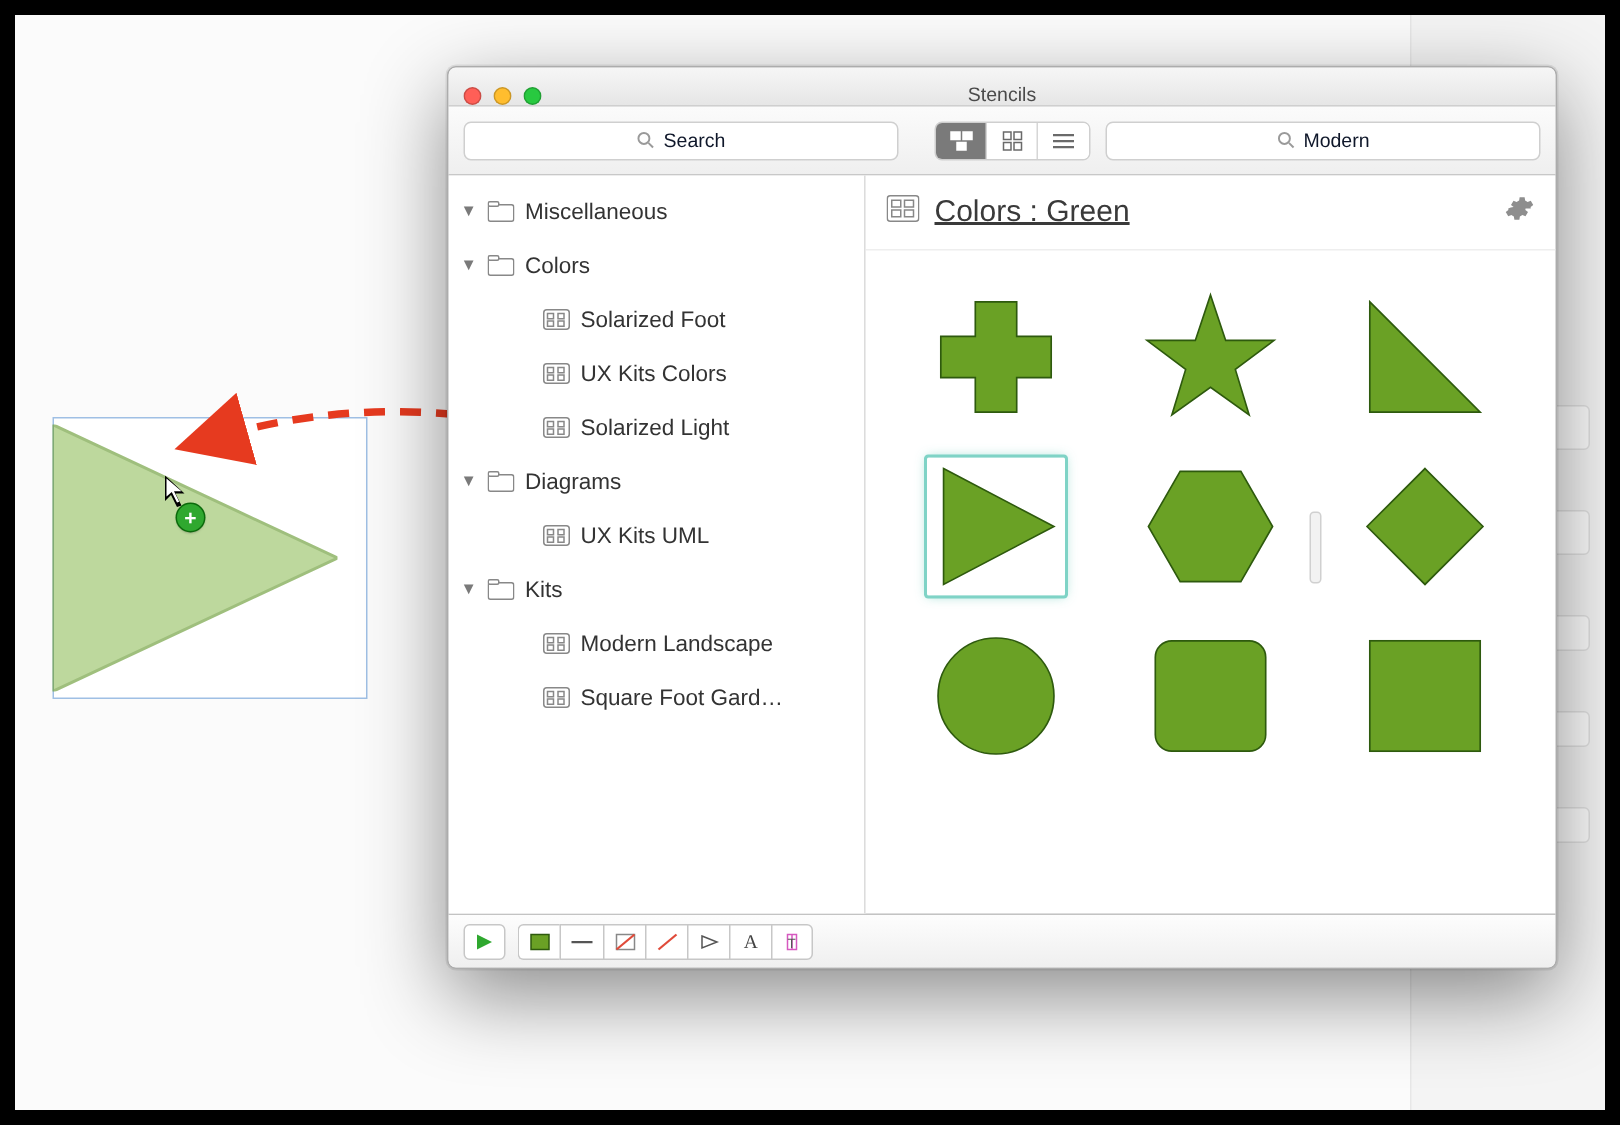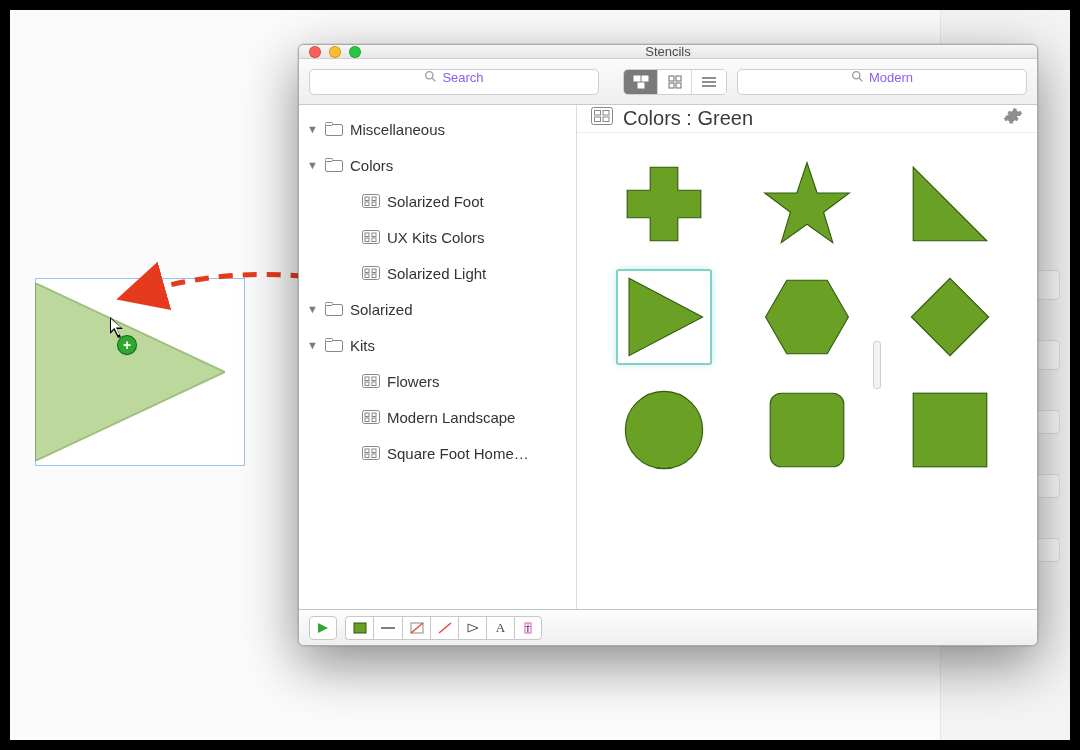--- a/index.html
+++ b/index.html
@@ -39,44 +39,44 @@
     left: 298px; top: 44px;
     width: 740px; height: 602px;
     background: #efefef;
     border: 1px solid #acacac;
     border-radius: 6px;
     box-shadow: 0 18px 55px rgba(0,0,0,0.45), 0 0 0 1px rgba(0,0,0,0.08);
     display: flex; flex-direction: column;
     overflow: hidden;
   }
   .titlebar {
-    height: 14px;
+    height: 26px;
     background: linear-gradient(#f6f6f6,#e6e6e6);
     border-bottom: 1px solid #cfcfcf;
-    display: flex; align-items: center;
+    display: flex; align-items: flex-end;
     position: relative;
   }
   .traffic { display: flex; gap: 8px; margin-left: 10px; }
   .dot { width: 12px; height: 12px; border-radius: 50%; border: 0.5px solid rgba(0,0,0,0.2); }
   .dot.red { background:#ff5f57; } .dot.yellow{background:#ffbd2e;} .dot.green{background:#28c940;}
   .title { position:absolute; left:0; right:0; text-align:center; font-size:13px; color:#4a4a4a; pointer-events:none;}
 
   .toolbar {
     height: 46px;
     background: linear-gradient(#fbfbfb,#efefef);
     border-bottom: 1px solid #c8c8c8;
     display:flex; align-items:center; padding:0 10px; gap:10px;
   }
   .search, .filter {
     flex: 1;
     height: 26px;
     border: 1px solid #cfcfcf; border-radius: 5px;
     background: #fff;
-    display:flex; justify-content:center;
-    color:#8b5cf6; font-size:13px; gap:5px;
+    display:flex; align-items:center; justify-content:center;
+    color:#0f172a; font-size:13px; gap:5px;
   }
   .seg {
     display:flex; height:26px; border:1px solid #cfcfcf; border-radius:5px; overflow:hidden; background:#fff;
   }
   .seg button {
     width:34px; border:none; background:#fff; display:flex; align-items:center; justify-content:center;
     border-right:1px solid #d6d6d6; cursor:pointer;
   }
   .seg button:last-child{border-right:none;}
   .seg button.active { background:#7a7a7a; }
@@ -98,23 +98,23 @@
   .folder-ico, .stencil-ico {
     width:20px; height:16px; display:inline-flex; align-items:center; justify-content:center;
   }
   .folder-ico svg, .stencil-ico svg { display:block; }
 
   
   .preview {
     flex:1; background:#fff; display:flex; flex-direction:column;
   }
   .preview-header {
-    height:28px; display:flex; align-items:center; padding:0 14px; gap:10px;
+    height:50px; display:flex; align-items:center; padding:0 14px; gap:10px;
     border-bottom:1px solid #eee;
-    font-size:20px; color:#3a3a3a;
+    font-size:20px; color:#3a3a3a;text-decoration:underline;
   }
   .preview-header .spacer{flex:1;}
   .gear { color:#8e8e8e; }
   .shapes-grid {
     flex:1; padding:18px; display:grid;
     grid-template-columns: repeat(3, 1fr);
     grid-auto-rows: 105px;
     gap: 8px 4px;
     align-items:center; justify-items:center;
   }
@@ -315,21 +315,34 @@
       </div>
 
       <div class="tree-row">
         <span class="disclosure">▼</span>
         <span class="folder-ico">
             <svg width="18" height="14">
               <rect x="0.5" y="2.5" width="17" height="11" rx="1.5" fill="#fff" stroke="#888"></rect>
               <rect x="0.5" y="0.5" width="7" height="3" rx="1" fill="#fff" stroke="#888"></rect>
             </svg>
           </span>
-        <span>Solarized</span>
+        <span>Diagrams</span>
+      </div>
+      <div class="tree-row">
+        <span class="indent2"></span>
+        <span class="stencil-ico">
+            <svg width="18" height="14">
+              <rect x="0.5" y="0.5" width="17" height="13" rx="2" fill="#fff" stroke="#888"></rect>
+              <rect x="3" y="3" width="4" height="3.5" fill="none" stroke="#888"></rect>
+              <rect x="10" y="3" width="4" height="3.5" fill="none" stroke="#888"></rect>
+              <rect x="3" y="8" width="4" height="3.5" fill="none" stroke="#888"></rect>
+              <rect x="10" y="8" width="4" height="3.5" fill="none" stroke="#888"></rect>
+            </svg>
+          </span>
+        <span>UX Kits UML</span>
       </div>
 
       <div class="tree-row">
         <span class="disclosure">▼</span>
         <span class="folder-ico">
             <svg width="18" height="14">
               <rect x="0.5" y="2.5" width="17" height="11" rx="1.5" fill="#fff" stroke="#888"></rect>
               <rect x="0.5" y="0.5" width="7" height="3" rx="1" fill="#fff" stroke="#888"></rect>
             </svg>
           </span>
@@ -339,47 +352,34 @@
         <span class="indent2"></span>
         <span class="stencil-ico">
             <svg width="18" height="14">
               <rect x="0.5" y="0.5" width="17" height="13" rx="2" fill="#fff" stroke="#888"></rect>
               <rect x="3" y="3" width="4" height="3.5" fill="none" stroke="#888"></rect>
               <rect x="10" y="3" width="4" height="3.5" fill="none" stroke="#888"></rect>
               <rect x="3" y="8" width="4" height="3.5" fill="none" stroke="#888"></rect>
               <rect x="10" y="8" width="4" height="3.5" fill="none" stroke="#888"></rect>
             </svg>
           </span>
-        <span>Flowers</span>
-      </div>
-      <div class="tree-row">
-        <span class="indent2"></span>
-        <span class="stencil-ico">
-            <svg width="18" height="14">
-              <rect x="0.5" y="0.5" width="17" height="13" rx="2" fill="#fff" stroke="#888"></rect>
-              <rect x="3" y="3" width="4" height="3.5" fill="none" stroke="#888"></rect>
-              <rect x="10" y="3" width="4" height="3.5" fill="none" stroke="#888"></rect>
-              <rect x="3" y="8" width="4" height="3.5" fill="none" stroke="#888"></rect>
-              <rect x="10" y="8" width="4" height="3.5" fill="none" stroke="#888"></rect>
-            </svg>
-          </span>
         <span>Modern Landscape</span>
       </div>
       <div class="tree-row">
         <span class="indent2"></span>
         <span class="stencil-ico">
             <svg width="18" height="14">
               <rect x="0.5" y="0.5" width="17" height="13" rx="2" fill="#fff" stroke="#888"></rect>
               <rect x="3" y="3" width="4" height="3.5" fill="none" stroke="#888"></rect>
               <rect x="10" y="3" width="4" height="3.5" fill="none" stroke="#888"></rect>
               <rect x="3" y="8" width="4" height="3.5" fill="none" stroke="#888"></rect>
               <rect x="10" y="8" width="4" height="3.5" fill="none" stroke="#888"></rect>
             </svg>
           </span>
-        <span>Square Foot Home…</span>
+        <span>Square Foot Gard…</span>
       </div>
     </div>
 
     <div class="resize-handle"></div>
 
     <div class="preview">
       <div class="preview-header">
         <span><svg width="22" height="18">
               <rect x="0.5" y="0.5" width="21" height="17" rx="2" fill="#fff" stroke="#888"></rect>
               <rect x="3.5" y="3.5" width="6" height="4.5" fill="none" stroke="#888"></rect>

